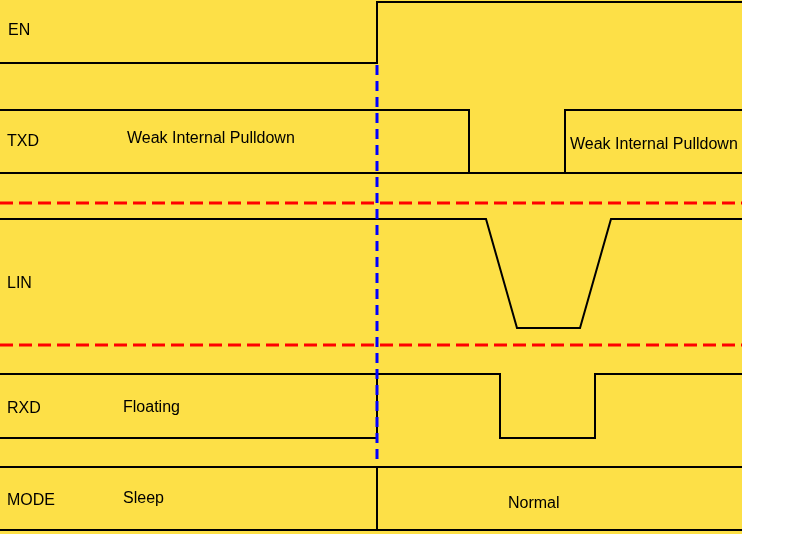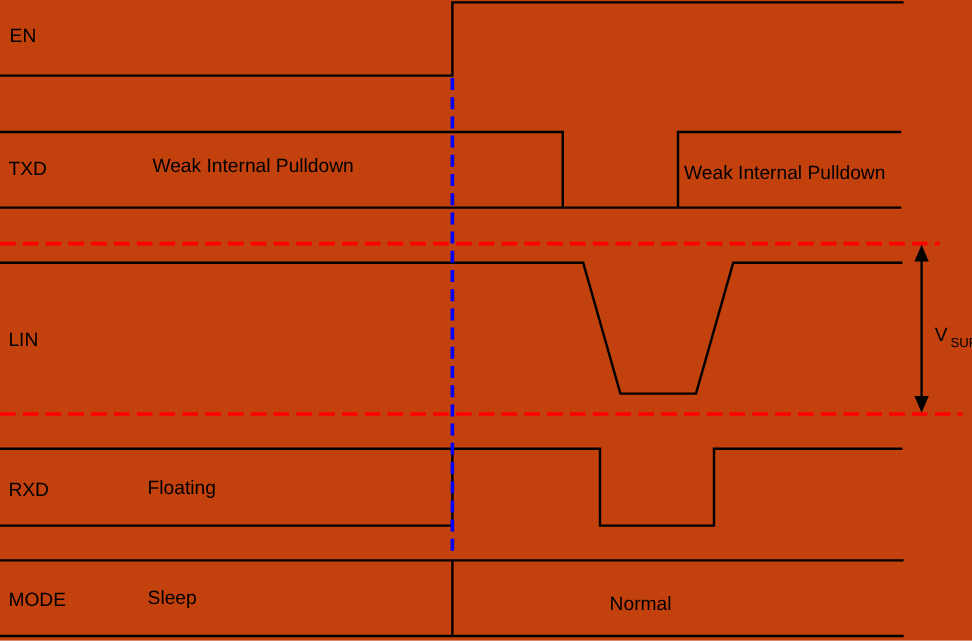--- a/index.html
+++ b/index.html
@@ -2,23 +2,23 @@
 <html><head>
 <meta charset="utf-8">
 <style>
   html, body {
     margin: 0;
     padding: 0;
     background: #ffffff;
   }
   .stage {
     position: relative;
-    width: 810px;
+    width: 742px;
     height: 534px;
-    background: #c2410c;
+    background: #fde047;
     overflow: hidden;
   }
   svg {
     display: block;
   }
   svg text {
     font-family: "Liberation Sans", "DejaVu Sans", sans-serif;
     font-size: 16px;
     fill: #000000;
   }

